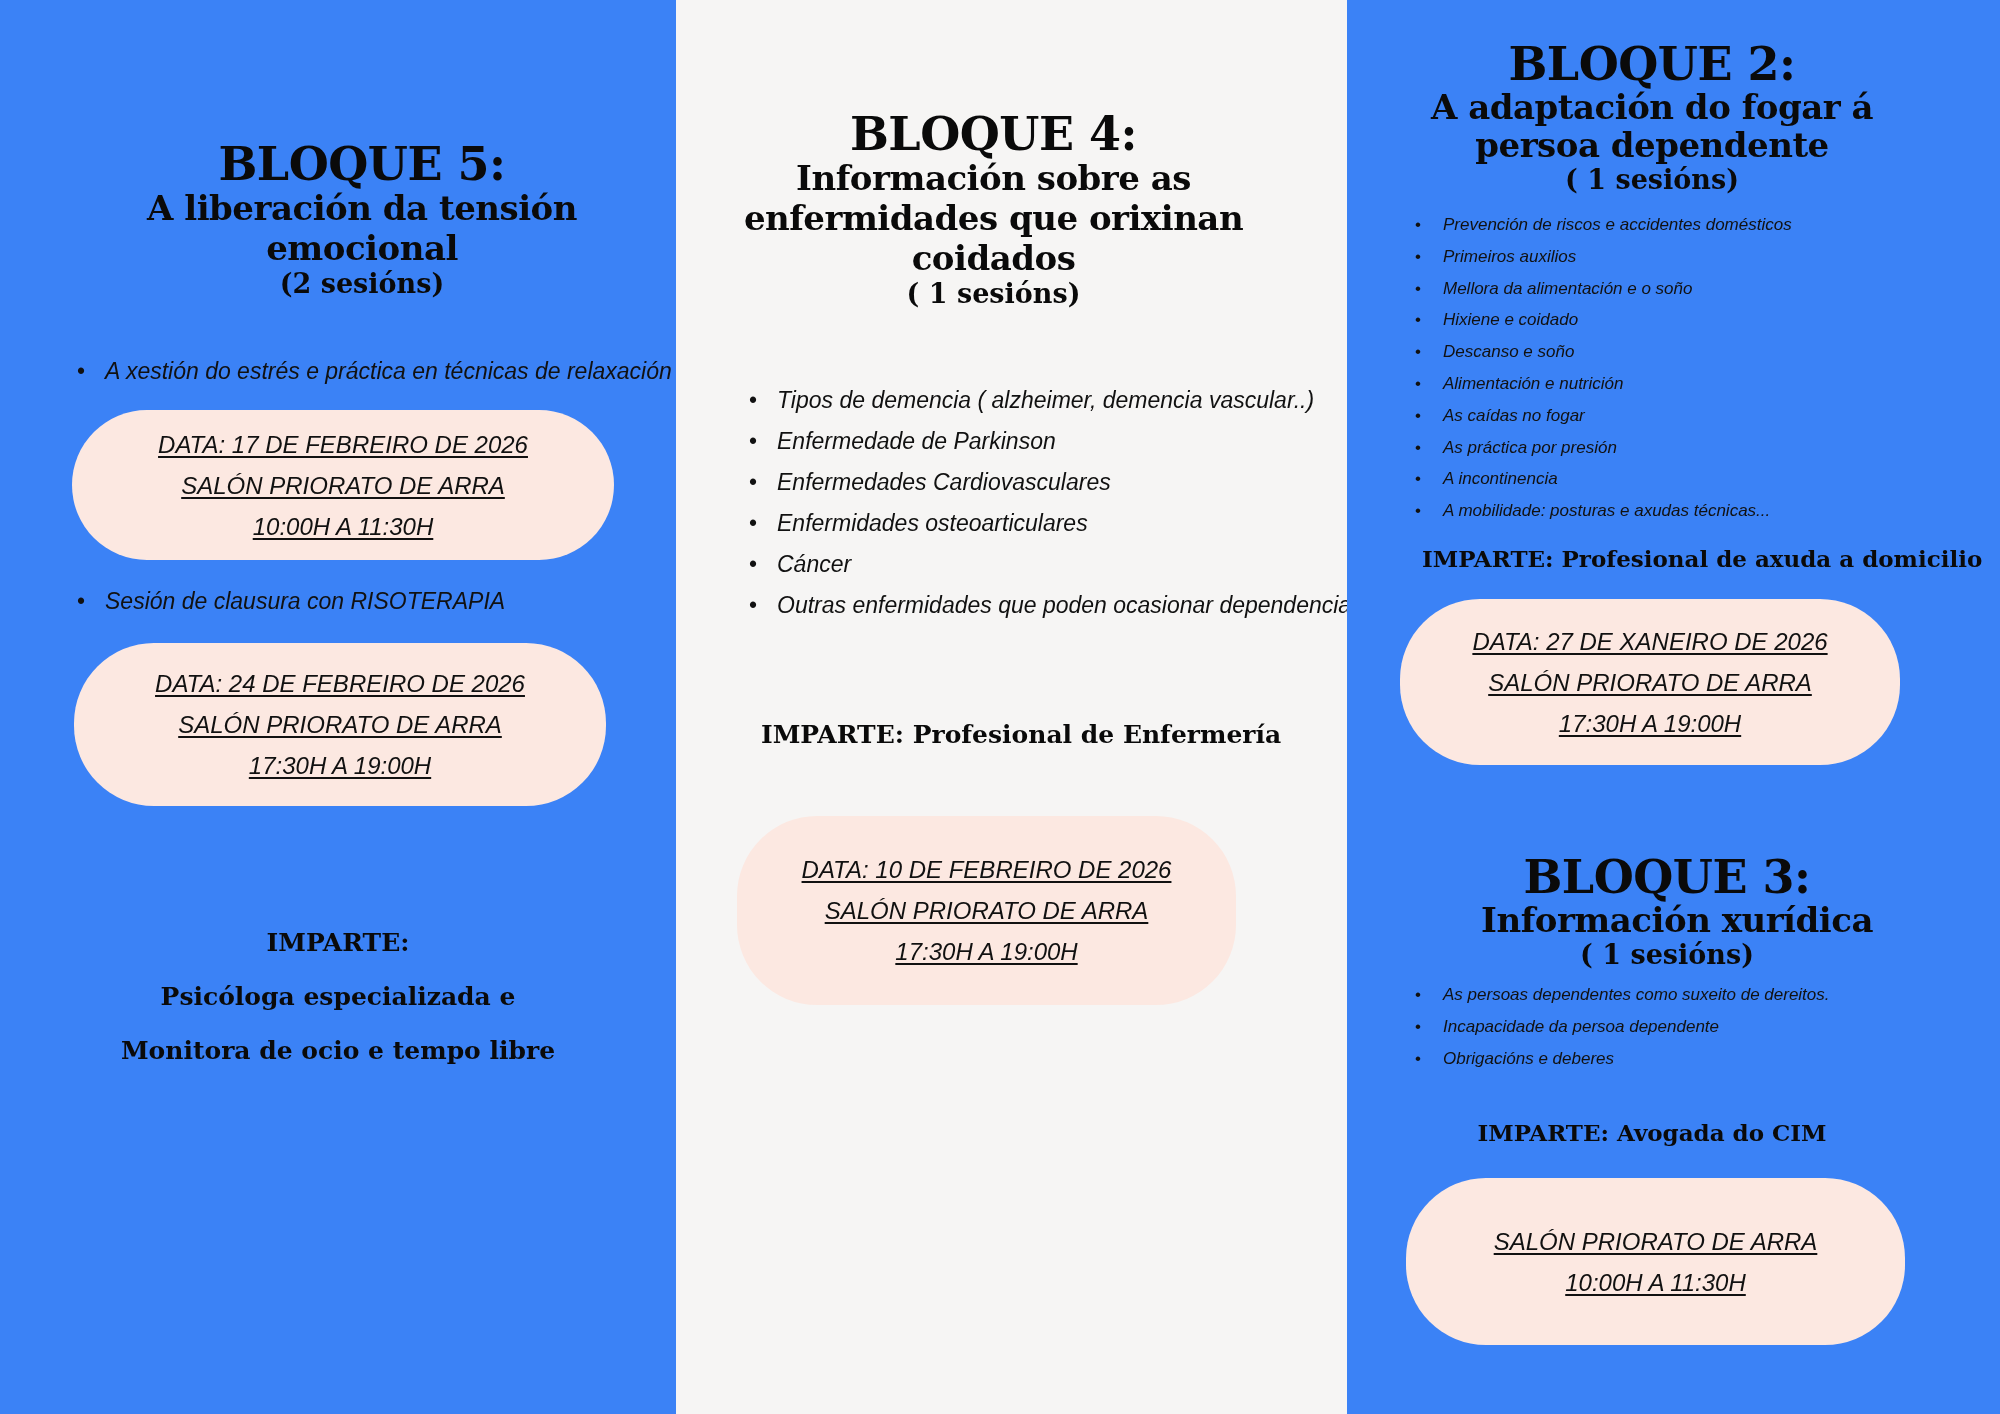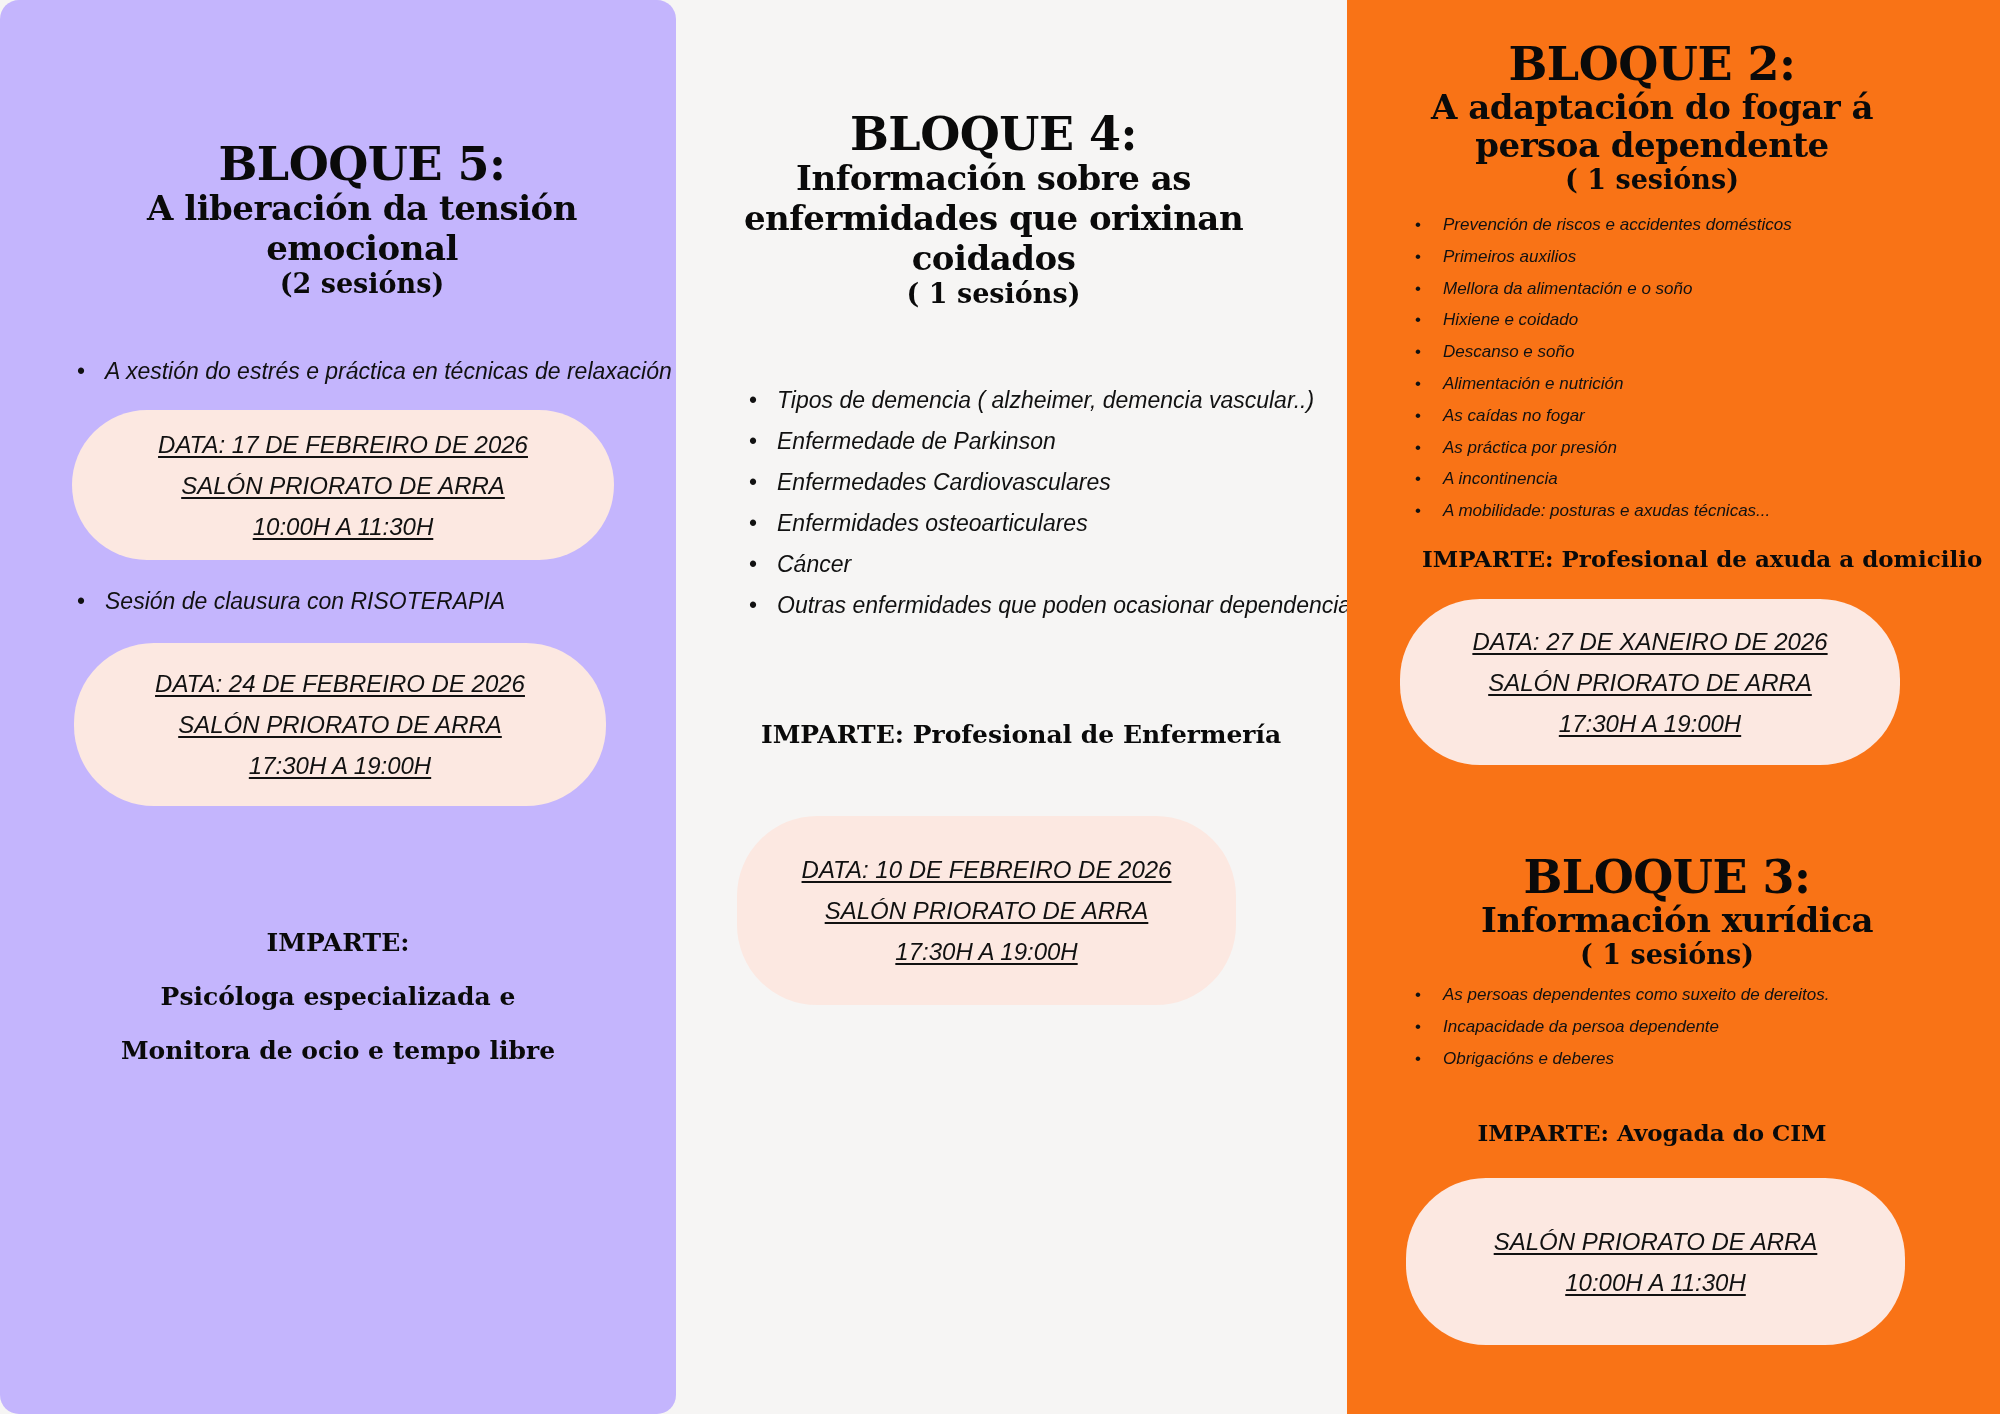--- a/index.html
+++ b/index.html
@@ -1,20 +1,20 @@
 <!DOCTYPE html>
 <html><head>
 <meta charset="utf-8">
 <style>
   html, body { margin:0; padding:0; }
   body { width:2000px; height:1414px; position:relative; overflow:hidden; background:#f6f5f4; }
   .col { position:absolute; top:0; height:1414px; }
-  #col1 { left:0; width:676px; background:#c4b5fd;border-radius:19px; }
+  #col1 { left:0; width:676px; background:#3b82f6; }
   #col2 { left:676px; width:671px; background:#f6f5f4; }
-  #col3 { left:1347px; width:653px; background:#f97316; }
+  #col3 { left:1347px; width:653px; background:#3b82f6; }
   .serif { font-family:"DejaVu Serif","Liberation Serif",serif; font-weight:bold; color:#0a0a0a; }
   .title-block { position:absolute; text-align:center; }
   .bloque { font-size:46px; line-height:48px; letter-spacing:-0.5px; }
   .subt { font-size:34px; line-height:40px; letter-spacing:-0.5px; }
   .sess { font-size:27px; line-height:32px; }
   .sans { font-family:"Liberation Sans","DejaVu Sans",sans-serif; font-style:italic; color:#111; }
   ul.list { position:absolute; margin:0; padding:0 0 0 30px; list-style:none; }
   ul.list li { position:relative; white-space:nowrap; }
   ul.list li::before { content:"•"; position:absolute; left:-28px; font-style:normal; }
   .box { position:absolute; background:#fce8e1; border-radius:80px; text-align:center;

